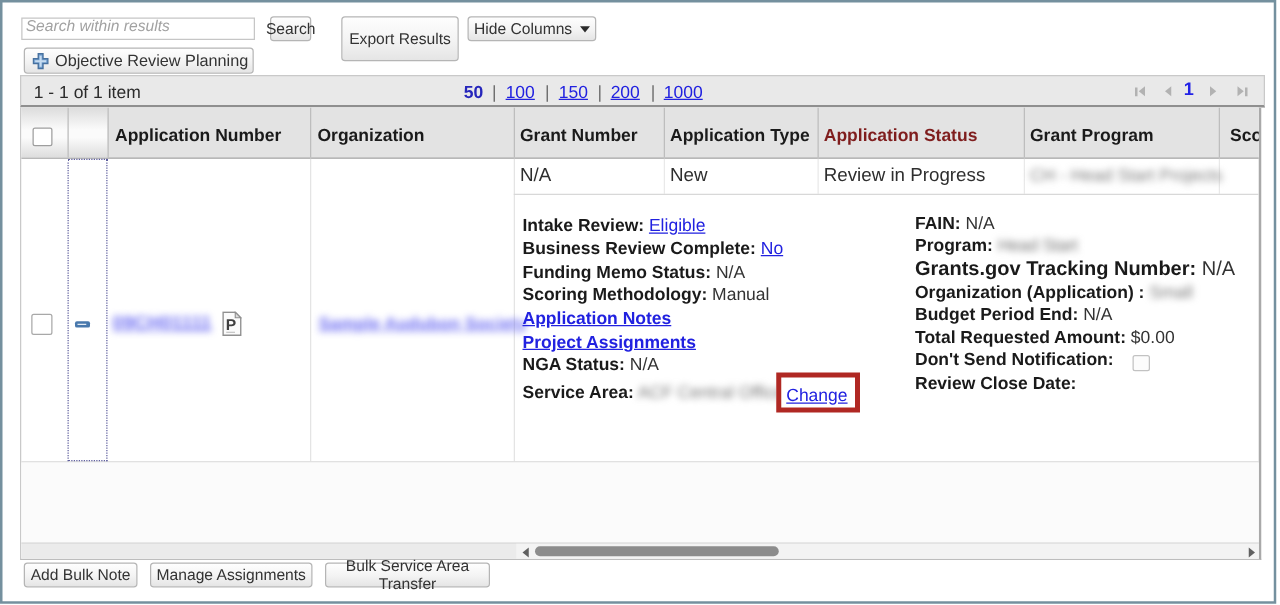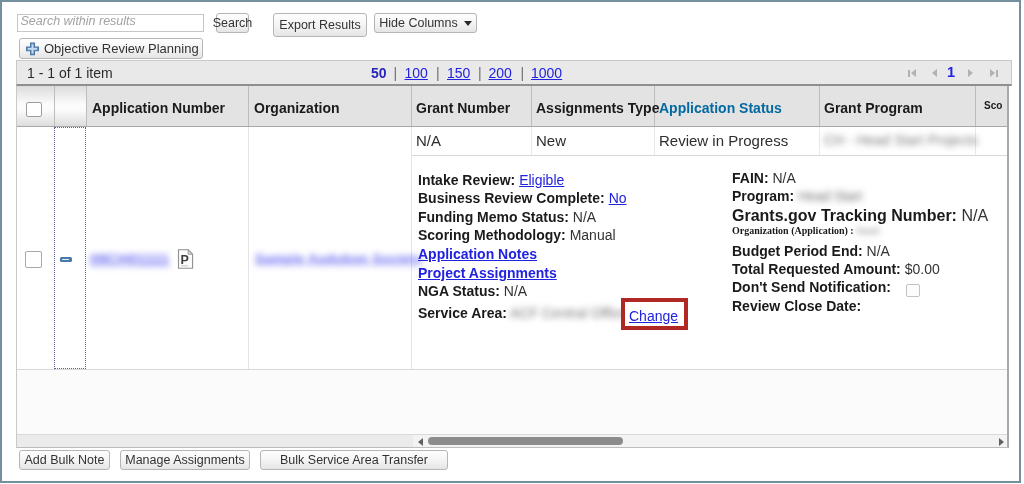--- a/index.html
+++ b/index.html
@@ -21,21 +21,21 @@
   .hline { position:absolute; height:1px; }
 </style>
 </head>
 <body>
 <div id="page">
   <div id="frame"></div>
 
   <input class="abs" style="left: 16.5px; top: 13.5px; width: 187px; height: 18px; border: 1px solid rgb(198, 198, 198); padding: 0px 3px 4px; font-style: italic; color: rgb(162, 162, 162); font-size: 12.5px; font-family: &quot;Liberation Sans&quot;, sans-serif; background: rgb(255, 255, 255);" value="Search within results">
 
   <div class="btn" style="left:216px; top:13px; width:33px; height:20px; font-size:12.5px;">Search</div>
-  <div class="btn" style="left:273px; top:13px; width:94px; height:24px; font-size:12.5px;">Export Results</div>
+  <div class="btn" style="left:273px; top:13px; width:94px; height:36px; font-size:12.5px;">Export Results</div>
   <div class="btn" style="left:374px; top:13px; width:103px; height:20px; font-size:12.5px;">Hide Columns
     <span style="display:inline-block; margin-left:6px; width:0; height:0; border-left:4.5px solid transparent; border-right:4.5px solid transparent; border-top:5.5px solid #2b2b2b;"></span>
   </div>
 
   <div class="btn" style="left:19px; top:38px; width:184px; height:21px; justify-content:flex-start; padding-left:6px;">
     <svg width="13" height="14" viewBox="0 0 13 14" style="margin-right:5px;">
       <path d="M4.6 1 L8.4 1 L8.4 5 L12.4 5 L12.4 8.8 L8.4 8.8 L8.4 12.8 L4.6 12.8 L4.6 8.8 L0.6 8.8 L0.6 5 L4.6 5 Z" fill="#7aa6d4" stroke="#47719f" stroke-width="1.1"></path>
       <path d="M6.5 2.5 L6.5 11.3 M2.1 6.9 L10.9 6.9" stroke="#c7dcf0" stroke-width="1.6"></path>
     </svg>
     Objective Review Planning
@@ -80,24 +80,24 @@
       <div class="vline" style="left:231px; top:0; height:40px; background:#bdbdbd;"></div>
       <div class="vline" style="left:394px; top:0; height:40px; background:#bdbdbd;"></div>
       <div class="vline" style="left:514px; top:0; height:40px; background:#bdbdbd;"></div>
       <div class="vline" style="left:637px; top:0; height:40px; background:#bdbdbd;"></div>
       <div class="vline" style="left:802px; top:0; height:40px; background:#bdbdbd;"></div>
       <div class="vline" style="left:958px; top:0; height:40px; background:#bdbdbd;"></div>
 
       <div class="abs" style="left:75px; top:14px; font-size:14px; font-weight:bold; color:#1a1a1a;">Application Number</div>
       <div class="abs" style="left:237px; top:14px; font-size:14px; font-weight:bold; color:#1a1a1a;">Organization</div>
       <div class="abs" style="left:399px; top:14px; font-size:14px; font-weight:bold; color:#1a1a1a;">Grant Number</div>
-      <div class="abs" style="left:519px; top:14px; font-size:14px; font-weight:bold; color:#1a1a1a;">Assignments Type</div>
-      <div class="abs" style="left:642px; top:14px; font-size:14px; font-weight:bold; color:#0369a1;">Application Status</div>
+      <div class="abs" style="left:519px; top:14px; font-size:14px; font-weight:bold; color:#1a1a1a;">Application Type</div>
+      <div class="abs" style="left:642px; top:14px; font-size:14px; font-weight:bold; color:#7f1d1d;">Application Status</div>
       <div class="abs" style="left:807px; top:14px; font-size:14px; font-weight:bold; color:#1a1a1a;">Grant Program</div>
-      <div class="abs" style="left:967px; top:14px; font-size:10px; font-weight:bold; color:#1a1a1a;">Sco</div>
+      <div class="abs" style="left:967px; top:14px; font-size:14px; font-weight:bold; color:#1a1a1a;">Sco</div>
     </div>
 
     <div class="vline" style="left:231px; top:41px; height:242px; background:#e4e4e4;"></div>
     <div class="vline" style="left:394px; top:41px; height:242px; background:#e4e4e4;"></div>
     <div class="vline" style="left:514px; top:41px; height:28px; background:#e9e9e9;"></div>
     <div class="vline" style="left:637px; top:41px; height:28px; background:#e9e9e9;"></div>
     <div class="vline" style="left:802px; top:41px; height:28px; background:#e9e9e9;"></div>
     <div class="vline" style="left:958px; top:41px; height:28px; background:#e9e9e9;"></div>
 
     <div class="hline" style="left:394px; top:69px; width:596px; background:#d8d8d8;"></div>
@@ -151,31 +151,31 @@
     <div class="abs" style="left:401px; top:219px; font-size:14px; color:#1a1a1a; white-space:nowrap;">
       <b>Service Area:</b> <span class="blur3" style="color:#797979;">ACF Central Office</span>
     </div>
 
     <div class="abs" style="left:604px; top:212px; width:67px; height:32px; border:4.5px solid #b02823; background:#fff;"></div>
     <div class="abs link" style="left:612px; top:221.5px; font-size:14px;">Change</div>
 
     <div class="abs" style="left:715px; top:84px; font-size:14px; color:#1a1a1a; white-space:nowrap;"><b>FAIN:</b> <span style="color:#333;">N/A</span></div>
     <div class="abs" style="left:715px; top:102px; font-size:14px; color:#1a1a1a; white-space:nowrap;"><b>Program:</b> <span class="blur3" style="color:#797979; letter-spacing:-0.3px;">Head Start</span></div>
     <div class="abs" style="left:715px; top:121px; font-size:16px; color:#1a1a1a; white-space:nowrap;"><b>Grants.gov Tracking Number:</b> <span style="color:#333;">N/A</span></div>
-    <div class="abs" style="left:715px; top:139px; font-size:10px; color:#1a1a1a; white-space:nowrap;font-family:Liberation Serif, serif;"><b>Organization (Application) :</b> <span class="blur3" style="color:#797979;">Small</span></div>
+    <div class="abs" style="left:715px; top:139px; font-size:14px; color:#1a1a1a; white-space:nowrap;"><b>Organization (Application) :</b> <span class="blur3" style="color:#797979;">Small</span></div>
     <div class="abs" style="left:715px; top:157px; font-size:14px; color:#1a1a1a; white-space:nowrap;"><b>Budget Period End:</b> <span style="color:#333;">N/A</span></div>
     <div class="abs" style="left:715px; top:175px; font-size:14px; color:#1a1a1a; white-space:nowrap;"><b>Total Requested Amount:</b> <span style="color:#333;">$0.00</span></div>
     <div class="abs" style="left:715px; top:193px; font-size:14px; color:#1a1a1a; white-space:nowrap;"><b>Don't Send Notification:</b></div>
     <div class="abs" style="left:888.5px; top:198px; width:14px; height:13px; background:#fcfcfc; border:1px solid #c2c2c2; border-radius:2px;"></div>
     <div class="abs" style="left:715px; top:212px; font-size:14px; color:#1a1a1a; white-space:nowrap;"><b>Review Close Date:</b></div>
 
     <div class="abs" style="left:0; top:348px; width:991px; height:14px; background:#ebebeb; border-top:1px solid #dadada;">
       <span class="abs" style="left:396px; top:0; width:595px; height:13px; background:#f3f3f3;"></span>
       <span class="abs" style="left:401px; top:2.5px; width:0; height:0; border-top:4px solid transparent; border-bottom:4px solid transparent; border-right:5px solid #606060;"></span>
       <span class="abs" style="left:411px; top:1.5px; width:195px; height:8px; background:#8c8c8c; border-radius:4px;"></span>
       <span class="abs" style="left:982px; top:2.5px; width:0; height:0; border-top:4px solid transparent; border-bottom:4px solid transparent; border-left:5px solid #606060;"></span>
     </div>
   </div>
 
   <div class="btn" style="left:19px; top:450px; width:91px; height:20px; font-size:12.5px;">Add Bulk Note</div>
   <div class="btn" style="left:120px; top:450px; width:130px; height:20px; font-size:12.5px;">Manage Assignments</div>
-  <div class="btn" style="left:260px; top:450px; width:188px; height:20px; font-size:12.5px;">Bulk Service Area Transfer</div>
+  <div class="btn" style="left:260px; top:450px; width:132px; height:20px; font-size:12.5px;">Bulk Service Area Transfer</div>
 </div>
 
 </body></html>

